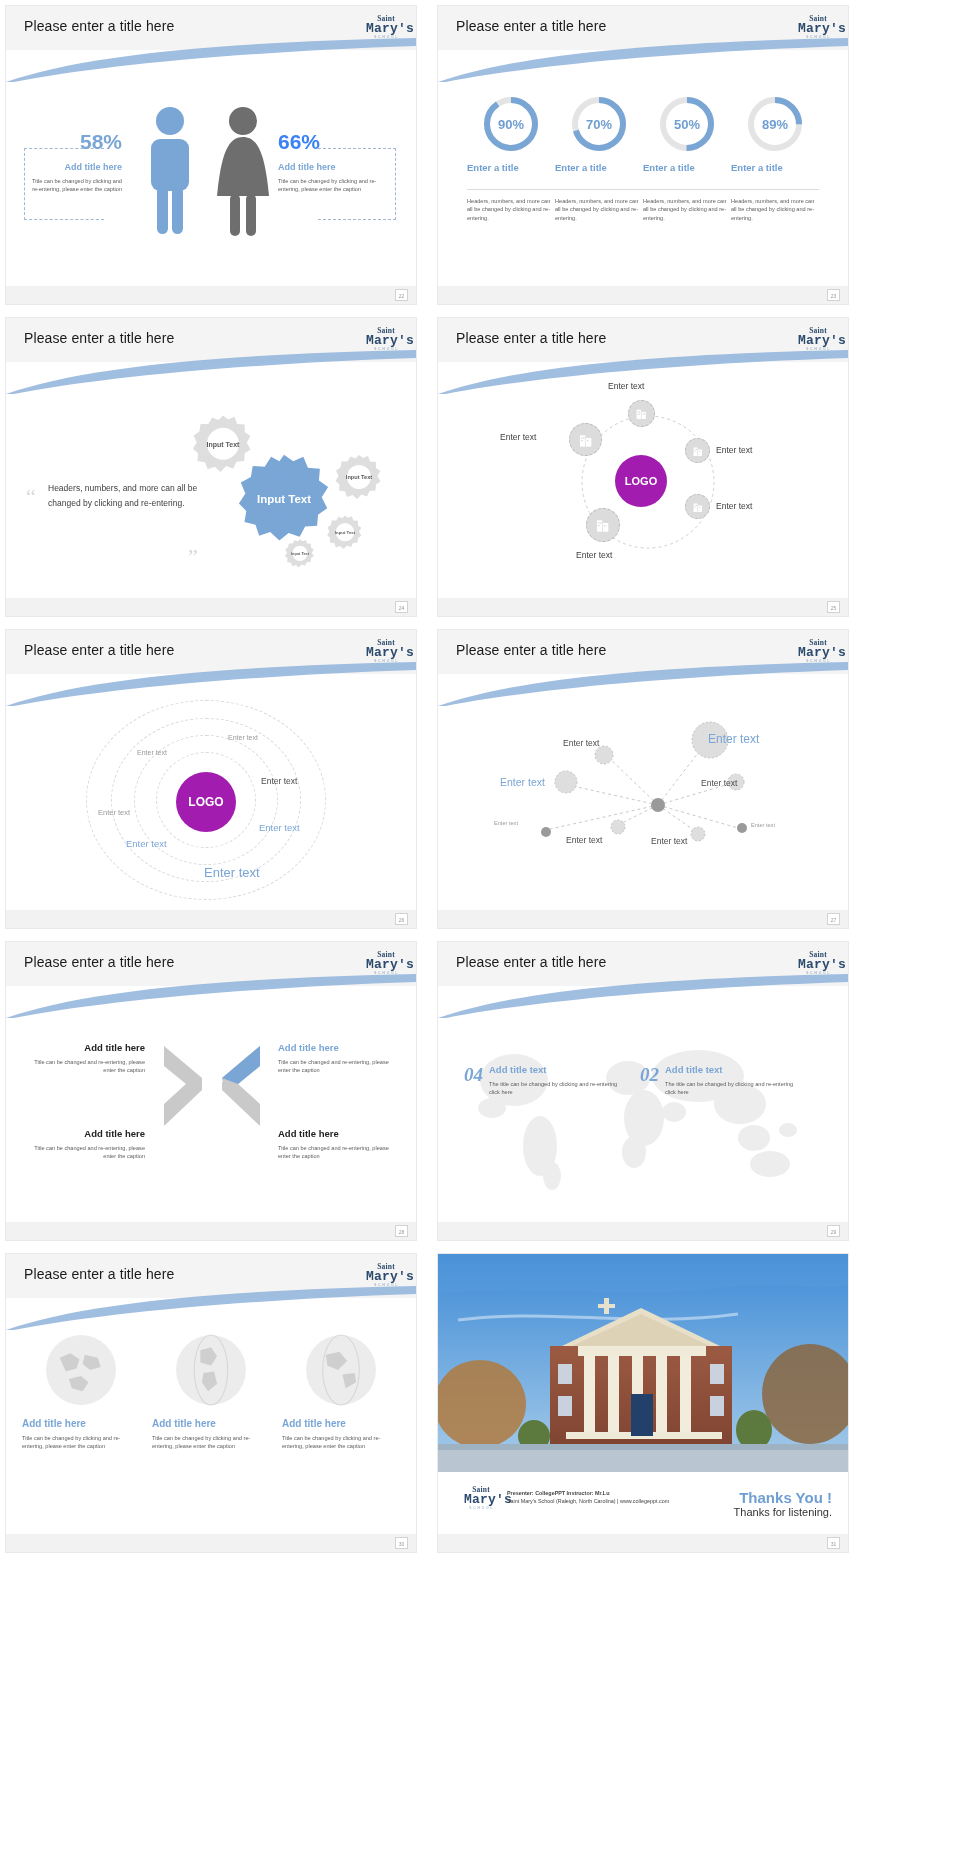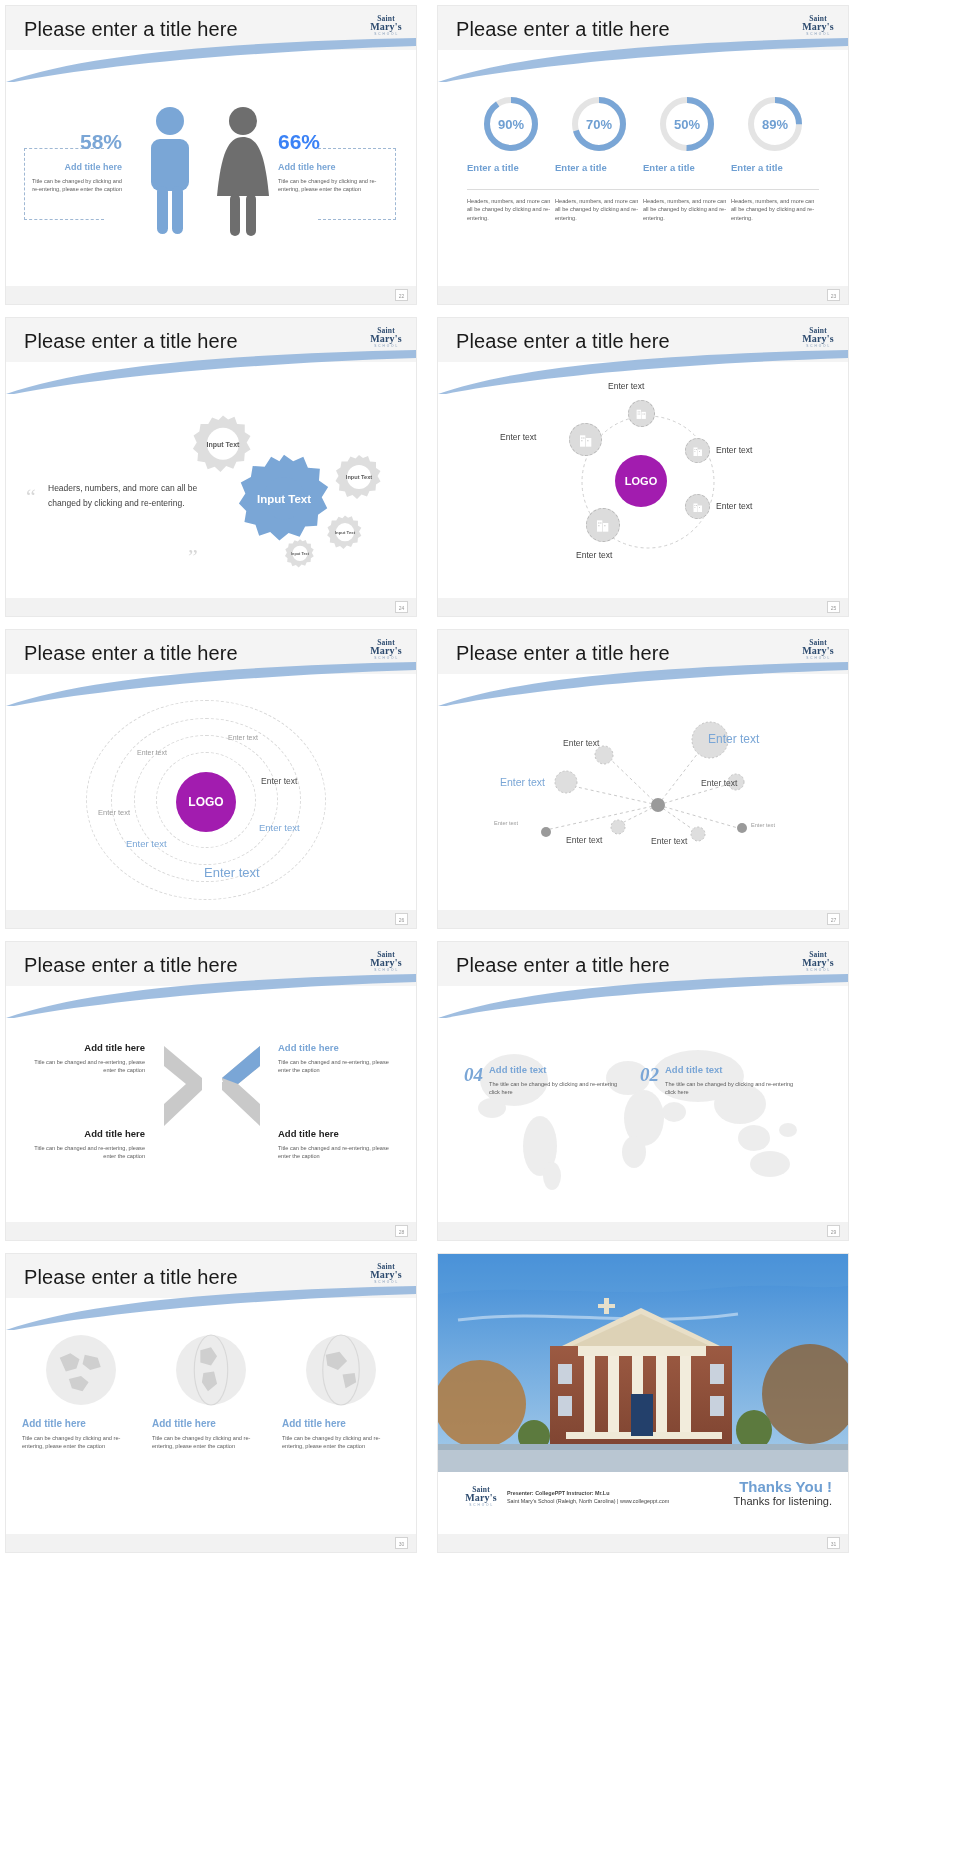--- a/index.html
+++ b/index.html
@@ -5,27 +5,27 @@
   * { box-sizing: border-box; margin:0; padding:0; }
   html,body { width:960px; height:1850px; background:#ffffff;
     font-family:"Liberation Sans", sans-serif; }
   .deck { width:960px; height:1850px; display:grid;
     grid-template-columns:410px 410px; grid-template-rows:repeat(5,310px);
     column-gap:22px; row-gap:2px; padding:6px 58px 0 6px; }
   .slide { position:relative; width:410px; height:298px; background:#fff;
     overflow:hidden; box-shadow:0 0 0 1px #e9e9e9; }
   .hdr { position:absolute; left:0; top:0; width:100%; height:44px;
     background:#f4f4f4; }
-  .hdr-title { position:absolute; left:18px; top:12px; font-size:20px;
+  .hdr-title { position:absolute; left:18px; top:12px; font-size:14px;
     color:#1a1a1a; letter-spacing:.1px; }
   .logo { position:absolute; right:10px; top:9px; width:40px; height:22px;
     text-align:center; line-height:1; }
   .logo .l1 { font-family:"Liberation Serif", serif; font-size:7.5px;
     color:#2c4a6e; font-weight:bold; letter-spacing:.2px; display:block; }
-  .logo .l2 { font-family:Liberation Serif, serif; font-size:10px;
+  .logo .l2 { font-family:Liberation Mono, monospace; font-size:13px;
     color:#2c4a6e; font-weight:bold; letter-spacing:.2px; display:block;
     margin-top:-1px;}
   .logo .l3 { font-size:3.2px; color:#7d96b4; display:block; letter-spacing:.5px;
     margin-top:1px;}
   
   .swoosh { position:absolute; left:0; top:30px; width:100%; height:46px;
     overflow:hidden; pointer-events:none; }
   .swoosh svg { display:block; }
   .footer { position:absolute; left:0; bottom:0; width:100%; height:18px;
     background:#f2f2f2; }
@@ -64,21 +64,21 @@
     display:flex; align-items:center; justify-content:center; color:#fff;
     font-weight:bold; }
 
   .ring { position:absolute; border-radius:50%; border:1px dashed #d9d9d9; }
   .rlabel { position:absolute; white-space:nowrap; }
   .num01 { font-size:19px; font-weight:bold; color:#7aa6d6;
     font-family:"Liberation Serif", serif; font-style:italic; }
 
   
   .photo { position:absolute; }
-  .thanks { font-size:15px; font-weight:bold; color:#6f9fd2; }
+  .thanks { font-size:15px; font-weight:bold; color:#6f9fd2;margin-top:11px; }
   .credit { font-size:5.4px; color:#444; line-height:8px; }
 </style>
 </head>
 <body>
 
 <div class="deck">
 
   <div class="slide">
     <div class="hdr"></div>
     <div class="hdr-title">Please enter a title here</div>

